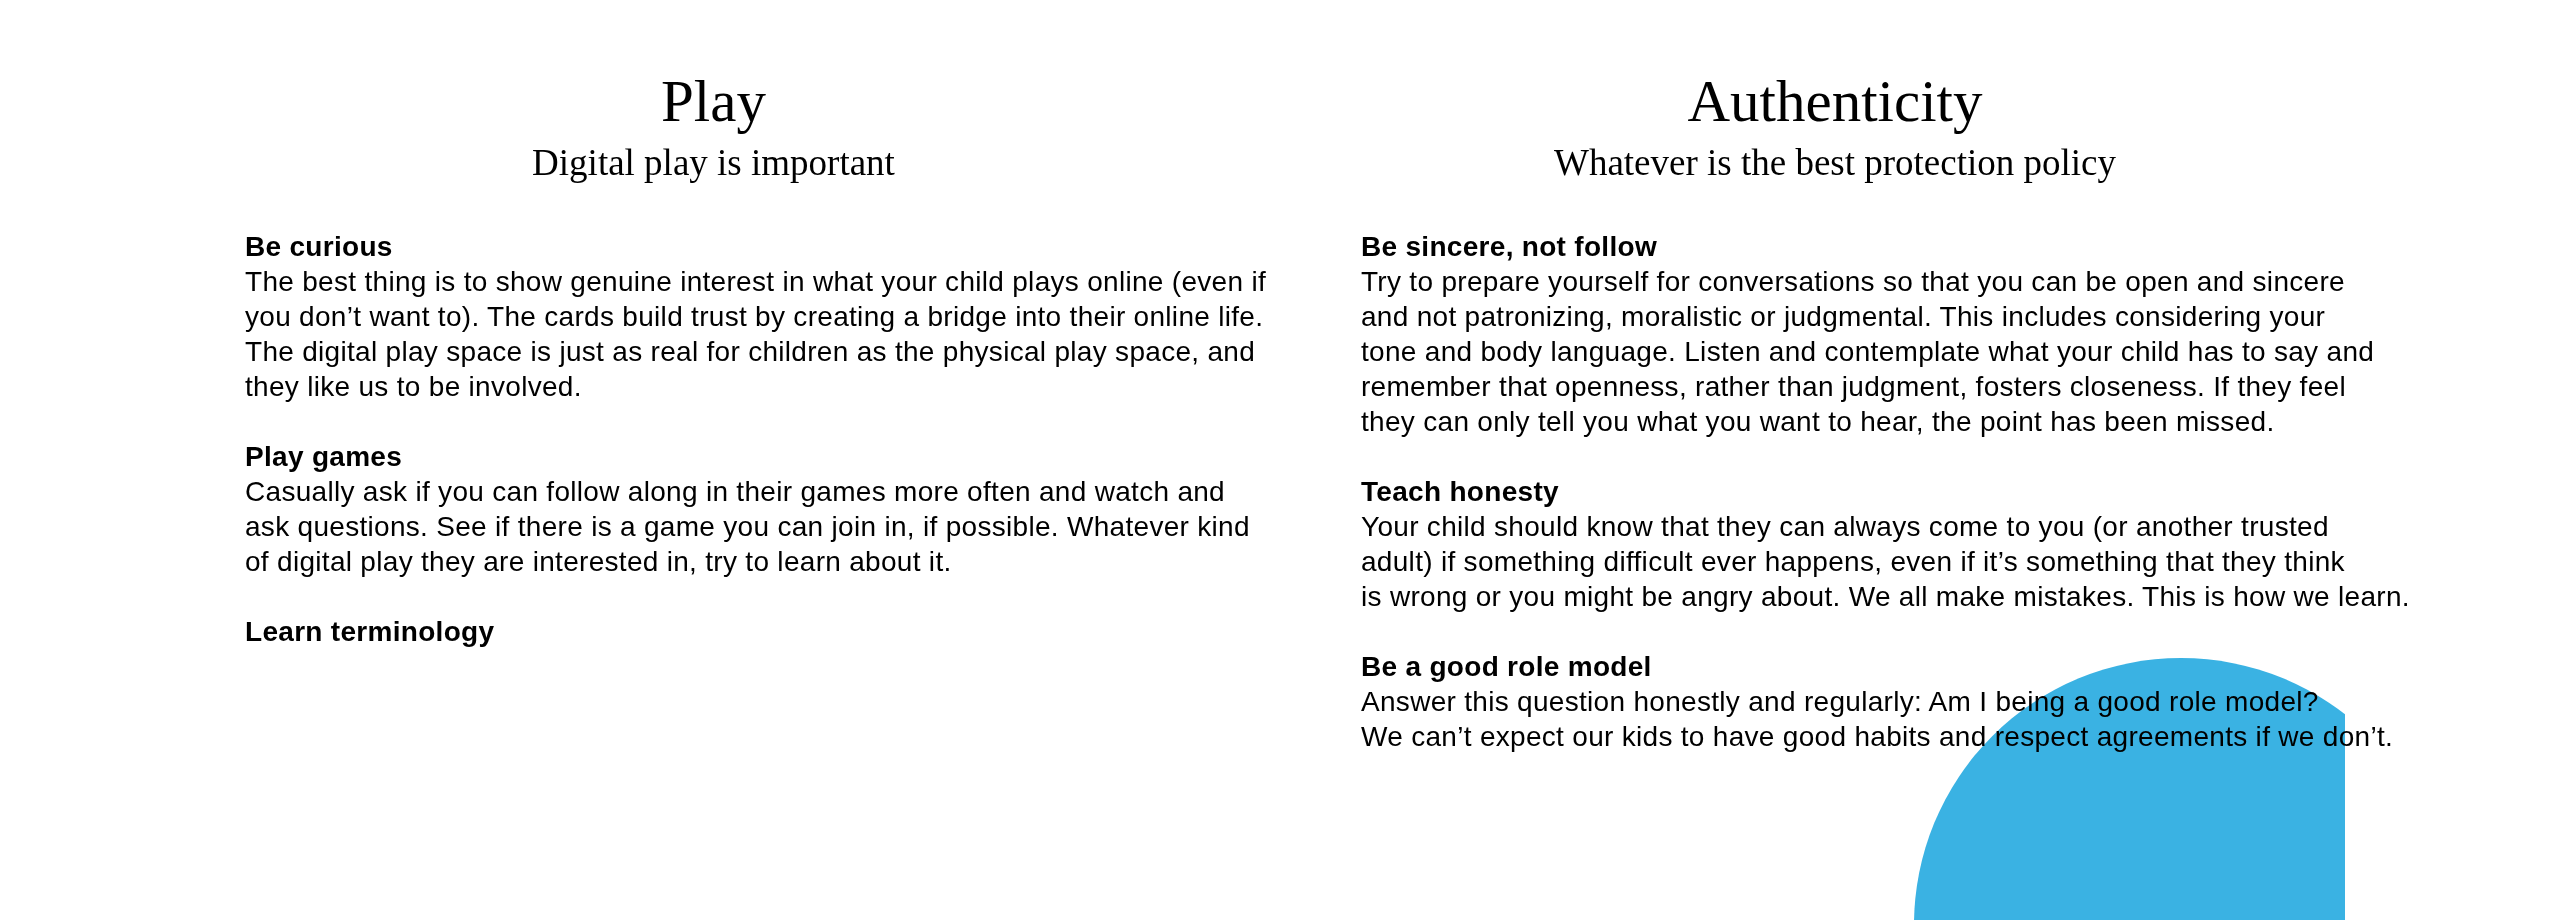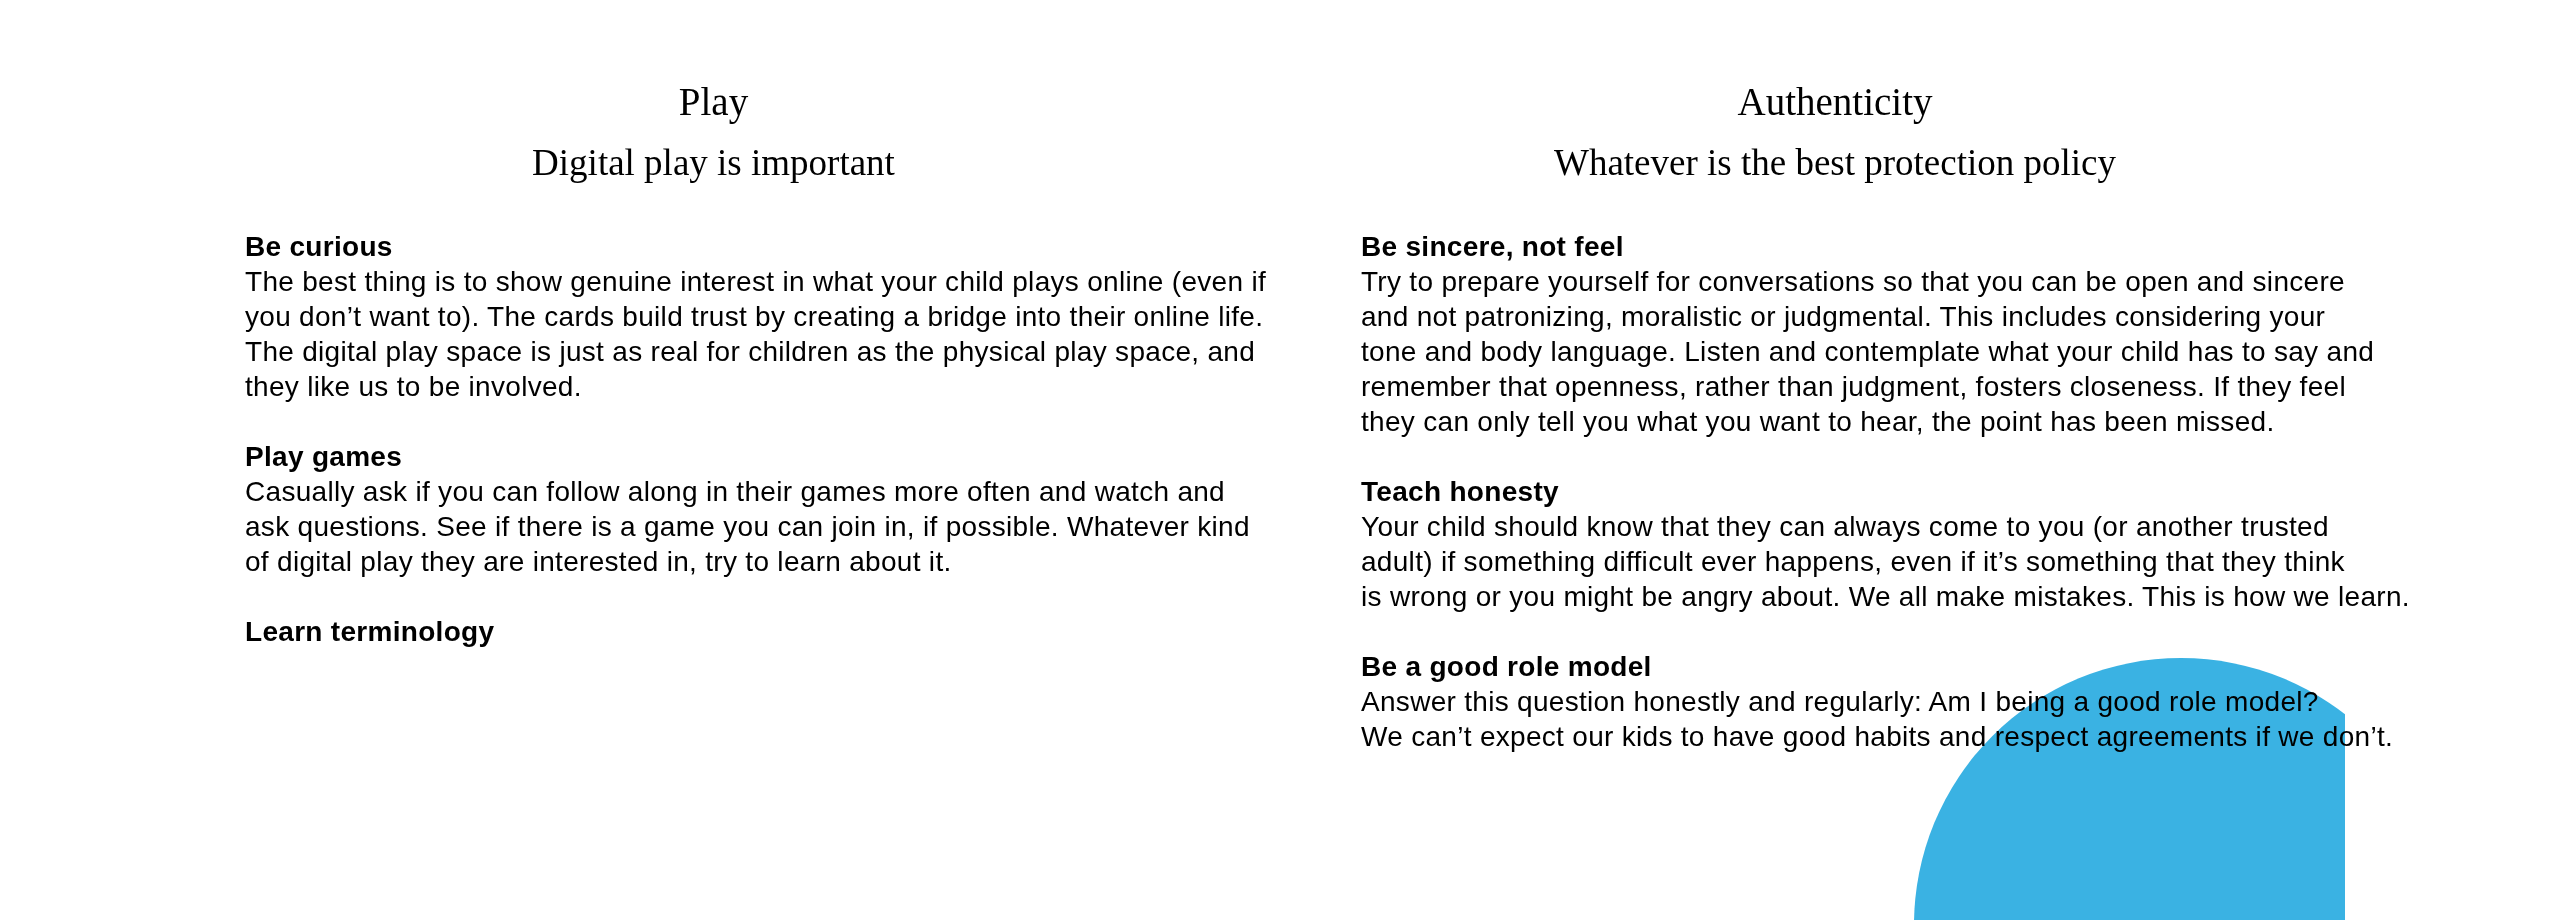--- a/index.html
+++ b/index.html
@@ -41,21 +41,21 @@
   .col-left  { left: 245px;  width: 937px; }
   .col-right { left: 1329px; width: 948px; margin-left: 32px; }
 
   .page-title {
     position: absolute;
     left: 0; right: 0;
     top: 72px;
     text-align: center;
     font-family: "Liberation Serif", serif;
     font-weight: 400;
-    font-size: 39px;
+    font-size: 59px;
     line-height: 59px;
     letter-spacing: 0px;
   }
   .page-subtitle {
     position: absolute;
     left: 0; right: 0;
     top: 144px;
     text-align: center;
     font-family: "Liberation Serif", serif;
     font-weight: 400;
@@ -115,21 +115,21 @@
       </div>
     </div>
   </div>
 
   <div class="column col-right">
     <div class="page-title">Authenticity</div>
     <div class="page-subtitle"><span></span><span class="it">Whatever</span><span> is the best protection policy</span></div>
 
     <div class="body-block">
       <div class="section">
-        <div class="section-heading">Be sincere, not feel</div>
+        <div class="section-heading">Be sincere, not follow</div>
         <div class="section-body">Try to prepare yourself for conversations so that you can be open and sincere
 and not patronizing, moralistic or judgmental. This includes considering your
 tone and body language. Listen and contemplate what your child has to say and
 remember that openness, rather than judgment, fosters closeness. If they feel
 they can only tell you what you want to hear, the point has been missed.</div>
       </div>
       <div class="section">
         <div class="section-heading">Teach honesty</div>
         <div class="section-body">Your child should know that they can always come to you (or another trusted
 adult) if something difficult ever happens, even if it’s something that they think

